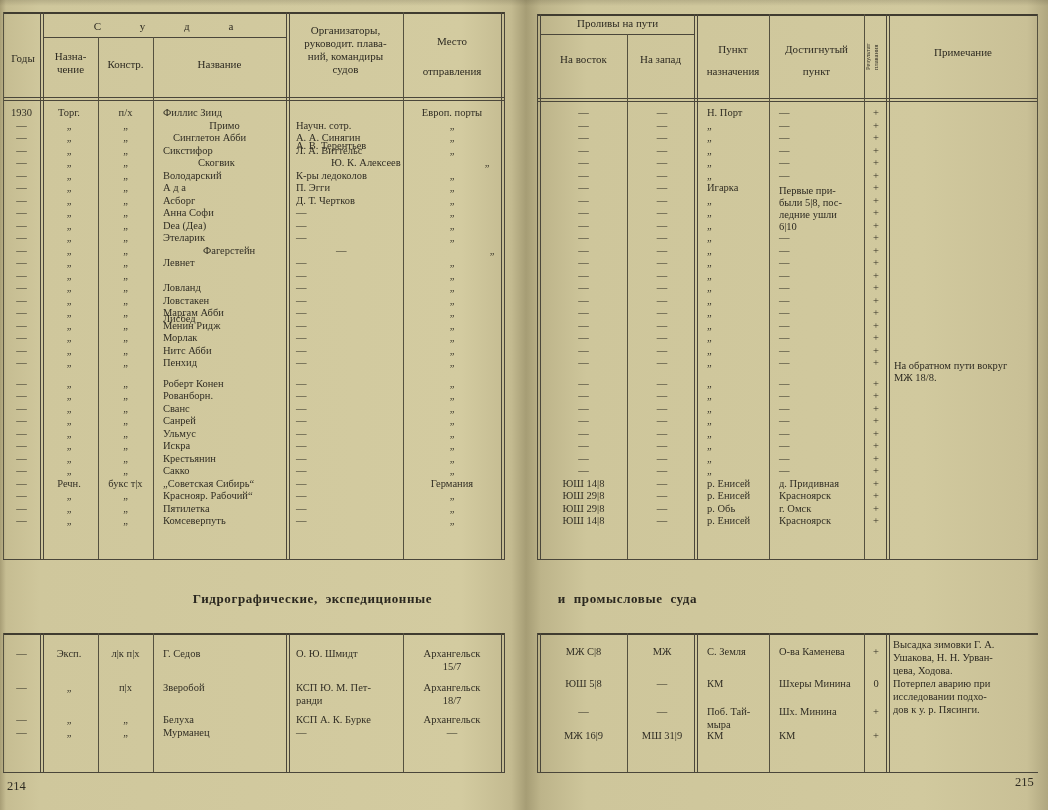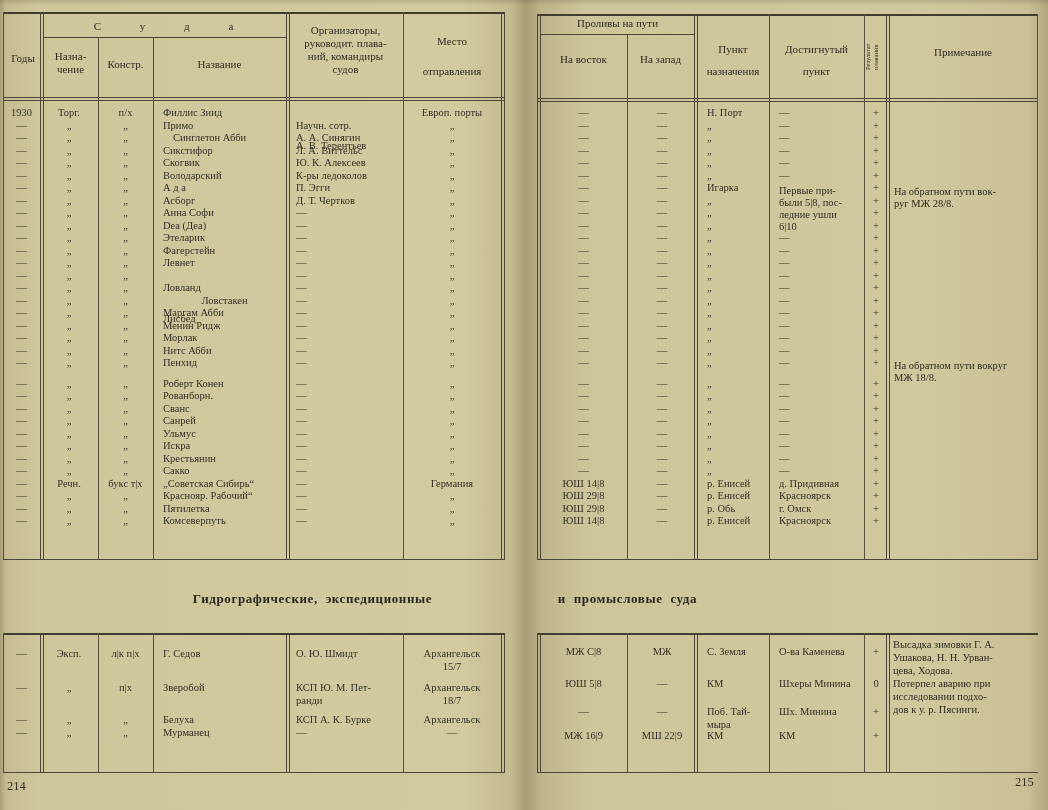--- a/index.html
+++ b/index.html
@@ -69,21 +69,21 @@
         <div class="tcell a-c" style="width: 58px;">Торг.</div>
         <div class="tcell a-c" style="width: 55px;">п/х</div>
         <div class="tcell a-l" style="width: 133px;">Филлис Зиид</div>
         <div class="tcell a-l" style="width: 117px; margin-top: 33px;">А. В. Терентьев</div>
         <div class="tcell a-c" style="width: 98px;">Европ. порты</div>
       </div>
       <div class="trow">
         <div class="tcell a-c" style="width: 37px;">—</div>
         <div class="tcell a-c" style="width: 58px;">„</div>
         <div class="tcell a-c" style="width: 55px;">„</div>
-        <div class="tcell a-l" style="width: 133px;">Примо</div>
+        <div class="tcell a-l" style="width: 133px; text-align: center;">Примо</div>
         <div class="tcell a-l" style="width: 117px;">Научн. сотр.</div>
         <div class="tcell a-c" style="width: 98px;">„</div>
       </div>
       <div class="trow">
         <div class="tcell a-c" style="width: 37px;">—</div>
         <div class="tcell a-c" style="width: 58px;">„</div>
         <div class="tcell a-c" style="width: 55px;">„</div>
         <div class="tcell a-l" style="width: 133px; padding-left: 20px;">Синглетон Абби</div>
         <div class="tcell a-l" style="width: 117px;">А. А. Синягин</div>
         <div class="tcell a-c" style="width: 98px;">„</div>
@@ -93,21 +93,21 @@
         <div class="tcell a-c" style="width: 58px;">„</div>
         <div class="tcell a-c" style="width: 55px;">„</div>
         <div class="tcell a-l" style="width: 133px;">Сикстифор</div>
         <div class="tcell a-l" style="width: 117px;">Л. А. Виттельс</div>
         <div class="tcell a-c" style="width: 98px;">„</div>
       </div>
       <div class="trow">
         <div class="tcell a-c" style="width: 37px;">—</div>
         <div class="tcell a-c" style="width: 58px;">„</div>
         <div class="tcell a-c" style="width: 55px;">„</div>
-        <div class="tcell a-l" style="width: 133px;">Скогвик</div>
+        <div class="tcell a-l" style="width: 133px; margin-left: 35px;">Скогвик</div>
         <div class="tcell a-l" style="width: 117px;">Ю. К. Алексеев</div>
         <div class="tcell a-c" style="width: 98px;">„</div>
       </div>
       <div class="trow">
         <div class="tcell a-c" style="width: 37px;">—</div>
         <div class="tcell a-c" style="width: 58px;">„</div>
         <div class="tcell a-c" style="width: 55px;">„</div>
         <div class="tcell a-l" style="width: 133px;">Володарский</div>
         <div class="tcell a-l" style="width: 117px;">К-ры ледоколов</div>
         <div class="tcell a-c" style="width: 98px;">„</div>
@@ -149,21 +149,21 @@
         <div class="tcell a-c" style="width: 58px;">„</div>
         <div class="tcell a-c" style="width: 55px;">„</div>
         <div class="tcell a-l" style="width: 133px;">Этеларик</div>
         <div class="tcell a-l" style="width: 117px;">—</div>
         <div class="tcell a-c" style="width: 98px;">„</div>
       </div>
       <div class="trow">
         <div class="tcell a-c" style="width: 37px;">—</div>
         <div class="tcell a-c" style="width: 58px;">„</div>
         <div class="tcell a-c" style="width: 55px;">„</div>
-        <div class="tcell a-l" style="width: 133px;">Фагерстейн</div>
+        <div class="tcell a-l" style="width: 133px; margin-left: 40px;">Фагерстейн</div>
         <div class="tcell a-l" style="width: 117px;">—</div>
         <div class="tcell a-c" style="width: 98px;">„</div>
       </div>
       <div class="trow">
         <div class="tcell a-c" style="width: 37px;">—</div>
         <div class="tcell a-c" style="width: 58px;">„</div>
         <div class="tcell a-c" style="width: 55px;">„</div>
         <div class="tcell a-l" style="width: 133px;">Левнет</div>
         <div class="tcell a-l" style="width: 117px;">—</div>
         <div class="tcell a-c" style="width: 98px;">„</div>
@@ -181,21 +181,21 @@
         <div class="tcell a-c" style="width: 58px;">„</div>
         <div class="tcell a-c" style="width: 55px;">„</div>
         <div class="tcell a-l" style="width: 133px;">Ловланд</div>
         <div class="tcell a-l" style="width: 117px;">—</div>
         <div class="tcell a-c" style="width: 98px;">„</div>
       </div>
       <div class="trow">
         <div class="tcell a-c" style="width: 37px;">—</div>
         <div class="tcell a-c" style="width: 58px;">„</div>
         <div class="tcell a-c" style="width: 55px;">„</div>
-        <div class="tcell a-l" style="width: 133px; text-align: center;">Ловстакен</div>
+        <div class="tcell a-l" style="width: 133px;">Ловстакен</div>
         <div class="tcell a-l" style="width: 117px;">—</div>
         <div class="tcell a-c" style="width: 98px;">„</div>
       </div>
       <div class="trow">
         <div class="tcell a-c" style="width: 37px;">—</div>
         <div class="tcell a-c" style="width: 58px;">„</div>
         <div class="tcell a-c" style="width: 55px;">„</div>
         <div class="tcell a-l" style="width: 133px;">Маргам Абби</div>
         <div class="tcell a-l" style="width: 117px;">—</div>
         <div class="tcell a-c" style="width: 98px;">„</div>
@@ -586,22 +586,20 @@
         <div class="tcell a-l" style="width: 72px;">р. Енисей</div>
         <div class="tcell a-l" style="width: 95px;">Красноярск</div>
         <div class="tcell a-c" style="width: 24px;">+</div>
       </div>
     </div>
 
   <div class="noteblock" style="left:779px;top:185px;width:88px">Первые при-
 были 5|8, пос-
 ледние ушли
 6|10</div>
-  <div class="noteblock" style="left:894px;top:186px;width:148px">На обратном  пути  вок-
-руг МЖ 28/8.</div>
   <div class="noteblock" style="left:894px;top:360px;width:150px">На обратном пути  вокруг
 МЖ  18/8.</div>
 
   <div class="title-part" style="left:165px;top:591px;width:295px">Гидрографические, экспедиционные</div>
   <div class="title-part" style="left:535px;top:591px;width:185px">и промысловые суда</div>
 
   <div class="hthick" style="left:3px;top:633px;width:502px"></div>
   <div class="hline" style="left:3px;top:772px;width:502px"></div>
   <div class="vline" style="left:3px;top:633px;height:139px"></div>
   <div class="vdouble" style="left:40px;top:633px;height:139px"></div>
@@ -676,21 +674,21 @@
       <div class="trow" style="height: 24px;">
         <div class="tcell a-c" style="width: 87px;">—</div>
         <div class="tcell a-c" style="width: 70px;">—</div>
         <div class="tcell a-l" style="width: 72px;">Поб. Тай-
 мыра</div>
         <div class="tcell a-l" style="width: 95px;">Шх. Минина</div>
         <div class="tcell a-c" style="width: 24px;">+</div>
       </div>
       <div class="trow" style="height: 14px;">
         <div class="tcell a-c" style="width: 87px;">МЖ 16|9</div>
-        <div class="tcell a-c" style="width: 70px;">МШ 22|9</div>
+        <div class="tcell a-c" style="width: 70px;">МШ 31|9</div>
         <div class="tcell a-l" style="width: 72px;">КМ</div>
         <div class="tcell a-l" style="width: 95px;">КМ</div>
         <div class="tcell a-c" style="width: 24px;">+</div>
       </div>
     </div>
 
   <div class="noteblock" style="left:893px;top:677px;width:150px;line-height:13px">Потерпел   аварию   при
 исследовании   подхо-
 дов к у. р. Пясинги.</div>
   <div class="noteblock" style="left:893px;top:638px;width:150px;line-height:13px">Высадка  зимовки  Г. А.

